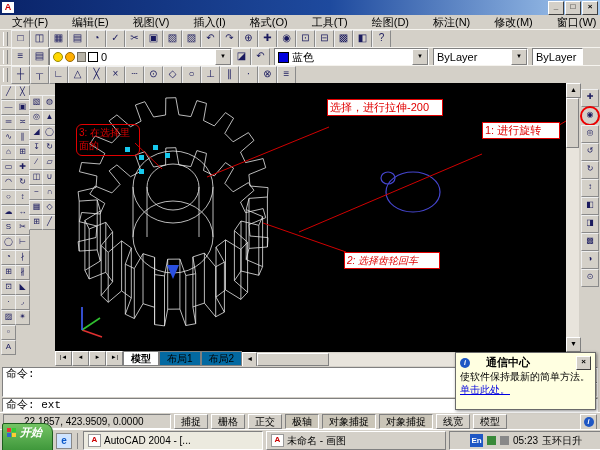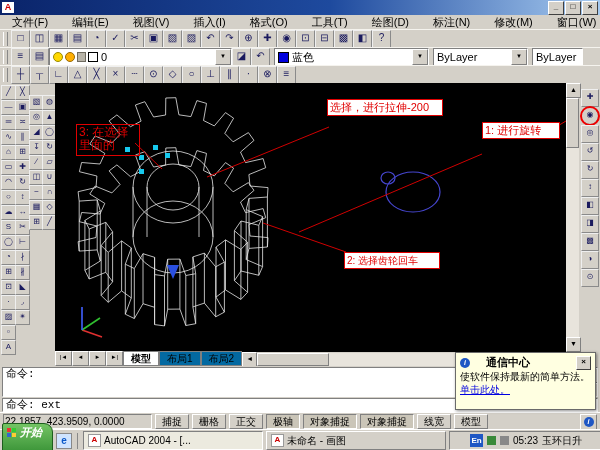--- a/index.html
+++ b/index.html
@@ -53,21 +53,21 @@
   .circled{outline:2px solid #e00;outline-offset:-1px;border-radius:50%;}
 
   
   .canvas{left:55px;top:0;width:511px;height:269px;background:#000;overflow:hidden;}
   .gl{stroke:#e9e9e9;stroke-width:0.8;fill:none;}
   .bl{stroke:#4646cf;stroke-width:1.2;fill:none;}
   .leader{stroke:#d00000;stroke-width:1;}
   .grip-sq{fill:#17c9ee;}
   .ann{position:absolute;border:1px solid #e00000;color:#e00000;background:#fff;
     font-size:11px;line-height:13px;padding:1px 2px;}
-  .ann.dark{background:transparent;font-size:12px;}
+  .ann.dark{background:transparent;font-size:10px;border-radius:6px;}
 
   
   .sbtn{width:13px;height:13px;flex:none;background:#d4d0c8;border:1px solid;
     border-color:#fff #808080 #808080 #fff;font-size:7px;line-height:11px;text-align:center;}
   .vtrack{flex:1;background:#e8e4dc;}
   .vthumb{height:48px;background:#d4d0c8;border:1px solid;border-color:#fff #808080 #808080 #fff;}
   .hthumb{width:70px;height:11px;background:#d4d0c8;border:1px solid;border-color:#fff #808080 #808080 #fff;flex:none;}
 
   
   .tabrow{left:55px;top:269px;width:524px;height:14px;display:flex;align-items:flex-end;background:#d4d0c8;}
@@ -84,21 +84,21 @@
     height:28px;font-family:"Liberation Mono",monospace;font-size:11px;line-height:13px;
     padding-left:3px;overflow:hidden;}
   .cmdcur{background:#fff;border:1px solid;border-color:#808080 #fff #fff #808080;height:12px;
     font-family:"Liberation Mono",monospace;font-size:11px;line-height:12px;padding-left:3px;margin-top:1px;}
   .cmdsb{position:absolute;right:0;top:0;bottom:0;width:13px;display:flex;flex-direction:column;background:#e8e4dc;}
 
   
   .status{left:0;right:0;top:412px;height:17px;display:flex;align-items:center;gap:3px;
     padding:0 3px;background:#d4d0c8;border-top:1px solid #fff;}
   .coords{width:146px;height:13px;line-height:13px;border:1px solid;
-    border-color:#808080 #fff #fff #808080;padding-left:1px;font-size:10px;flex:none;}
+    border-color:#808080 #fff #fff #808080;padding-left:20px;font-size:10px;flex:none;}
   .stbtn{height:13px;line-height:13px;padding:0 6px;font-size:10px;flex:none;background:#d4d0c8;
     border:1px solid;border-color:#fff #808080 #808080 #fff;}
   .stbtn.pressed{border-color:#808080 #fff #fff #808080;background:#cac5b8;}
   .commico{margin-left:auto;width:15px;height:14px;background:#d4d0c8;border:1px solid;
     border-color:#fff #808080 #808080 #fff;display:flex;align-items:center;justify-content:center;flex:none;}
   .infodot{width:10px;height:10px;border-radius:50%;background:#1f57c4;color:#fff;font-size:7px;
     line-height:10px;text-align:center;font-weight:bold;font-style:italic;}
 
   
   .popup{left:455px;top:352px;width:141px;height:58px;background:#ffffe1;border:1px solid #6a6a6a;
@@ -376,21 +376,21 @@
           <line class="leader" x1="274" y1="44" x2="152" y2="94"></line>
           <line class="leader" x1="80" y1="60" x2="107" y2="86"></line>
           <line class="leader" x1="427" y1="71" x2="244" y2="149"></line>
           <line class="leader" x1="501" y1="44" x2="511" y2="38"></line>
           <line class="leader" x1="291" y1="169" x2="208" y2="140"></line>
         </g>
       </svg>
       <div class="ann" style="left:272px;top:16px;width:110px;">选择，进行拉伸-200</div>
       <div class="ann dark" style="left:21px;top:41px;width:58px;height:28px;">3: 在选择里面的</div>
       <div class="ann" style="left:427px;top:39px;width:72px;">1: 进行旋转</div>
-      <div class="ann" style="left:289px;top:169px;width:90px;font-size:10px;">2: 选择齿轮回车</div>
+      <div class="ann" style="left:289px;top:169px;width:90px;font-size:10px;font-style:italic;">2: 选择齿轮回车</div>
     </div>
 
     <div class="abs vtb" style="left:566px;top:0;width:13px;height:269px;">
       <div class="sbtn">▲</div>
       <div class="vtrack">
         <div class="vthumb"></div>
       </div>
       <div class="sbtn">▼</div>
     </div>
 

